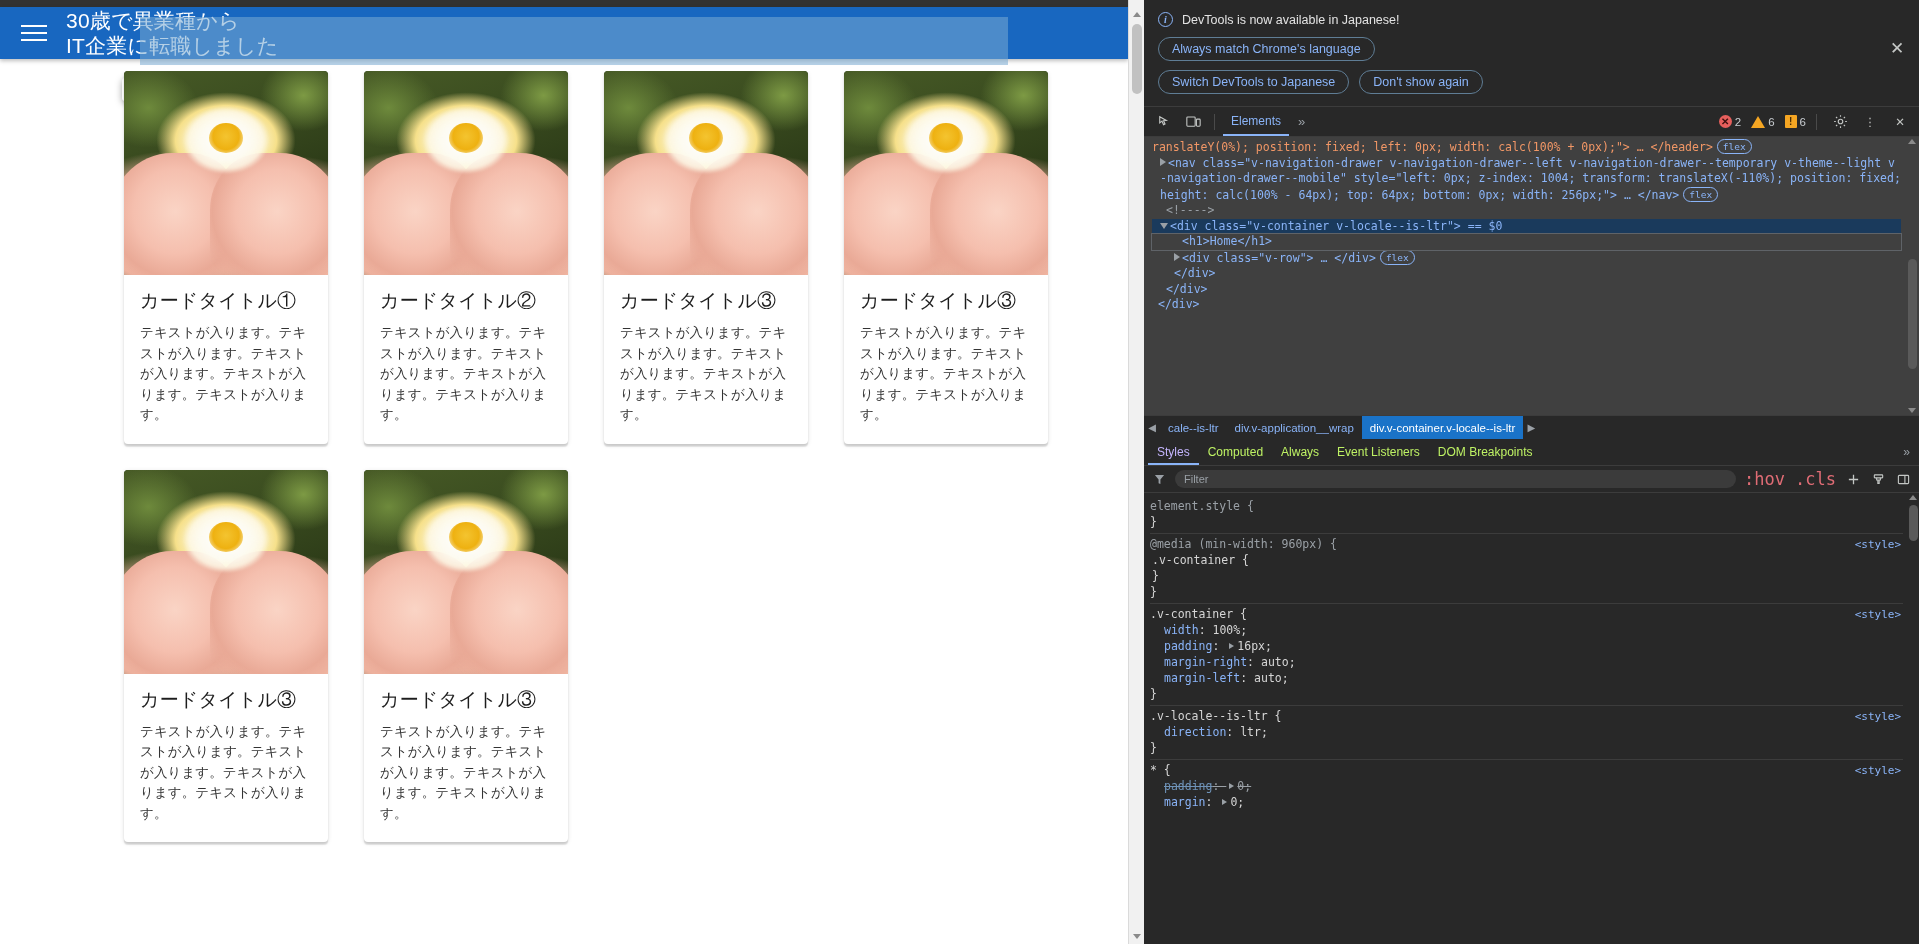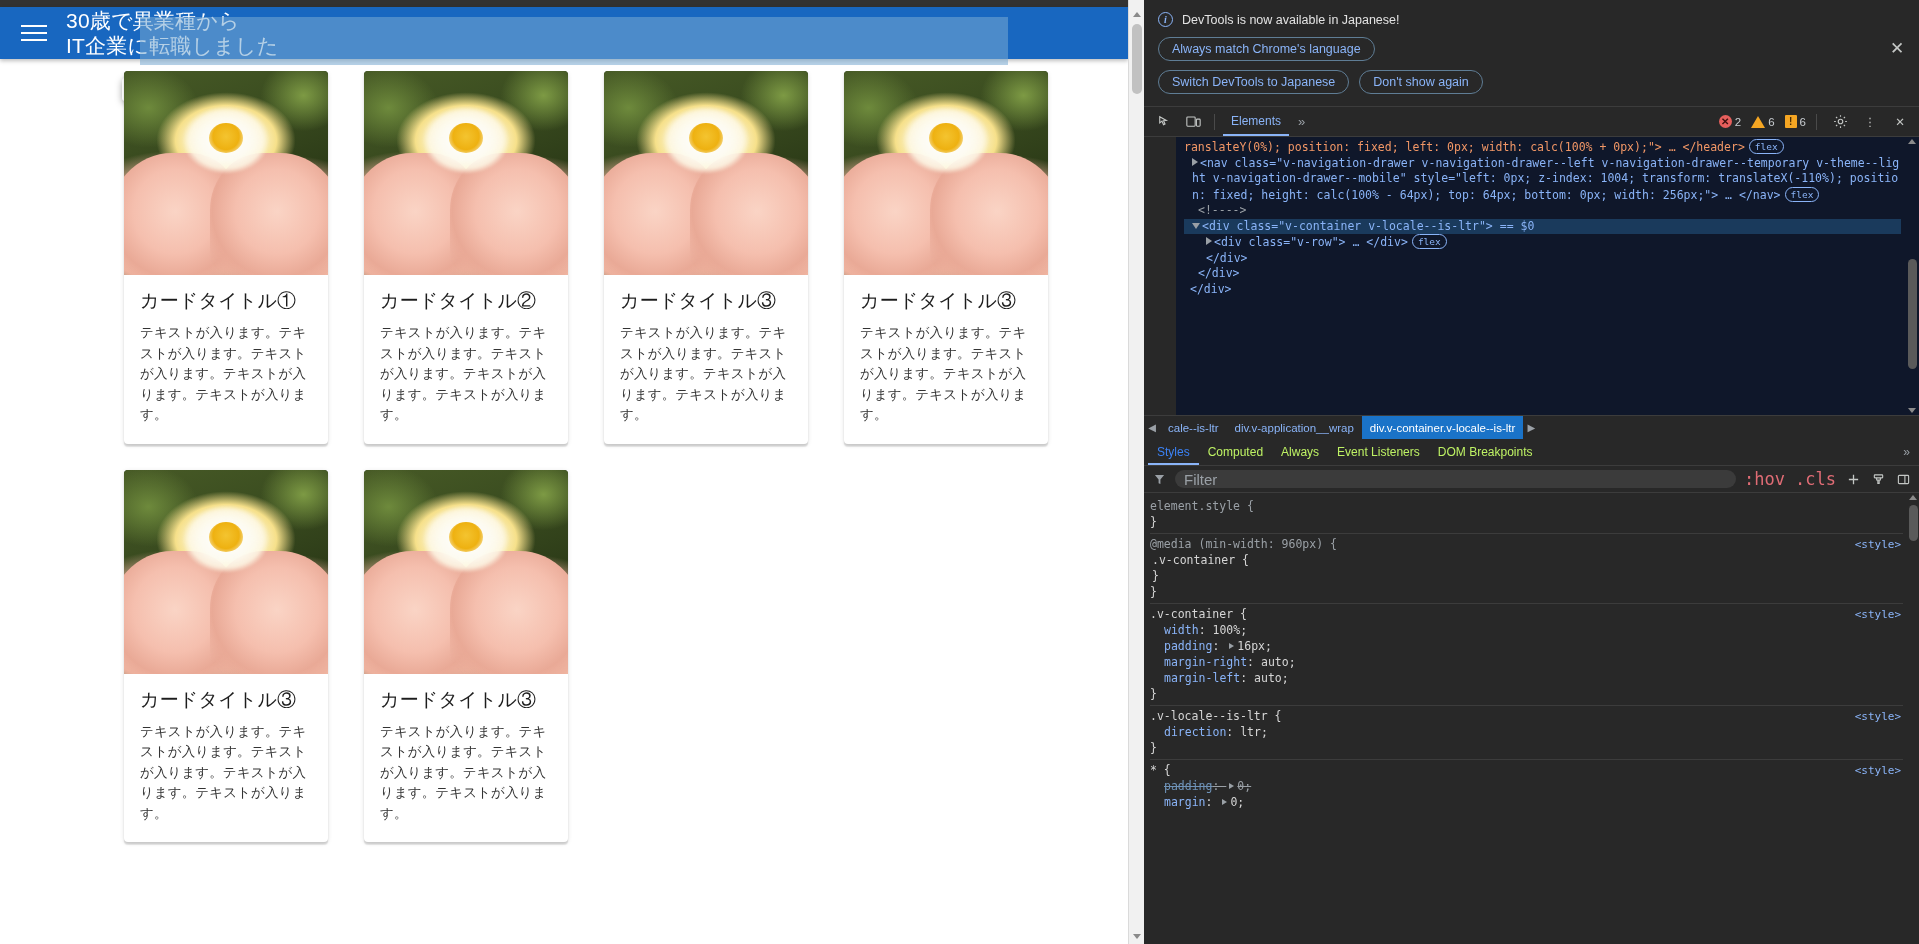--- a/index.html
+++ b/index.html
@@ -189,23 +189,23 @@
   .badge-warn {
     width:0;height:0;border-left:7px solid transparent;border-right:7px solid transparent;
     border-bottom:12px solid #f5a623; position:relative;
   }
   .badge-info {
     width:12px;height:13px;background:#f5a623;color:#4a2c00;font-size:10px;font-weight:bold;
     display:flex;align-items:center;justify-content:center;border-radius:1px;
   }
 
   .dom-tree {
-    position:relative; height:278px; overflow:hidden; background:#0f172a;
+    position:relative; height:278px; overflow:hidden; background:#404040;
     padding:2px 18px 0 8px;
-    font-family:"DejaVu Sans Mono", monospace; font-size:11.5px; line-height:15.5px;margin-left:32px;
+    font-family:"DejaVu Sans Mono", monospace; font-size:11.5px; line-height:15.5px;
   }
   .dom-line { white-space:pre-wrap; word-break:break-all; color:#cdd0d3; }
   .tkn-tag { color:#8ab4f8; }
   .tkn-val { color:#f29766; }
   .tkn-cmt { color:#9aa0a6; }
   .flex-badge {
     display:inline-block; border:1px solid #8ab4f8; border-radius:8px;
     color:#8ab4f8; font-size:9.5px; padding:0 5px; line-height:13px;
     vertical-align:1px; margin-left:4px;
   }
@@ -229,30 +229,30 @@
   }
   .bc-arrow { width:16px; text-align:center; color:#9aa0a6; cursor:pointer; flex:0 0 auto; font-size:10px; }
   .bc-item { padding:0 8px; height:24px; line-height:24px; color:#8ab4f8; white-space:nowrap; cursor:pointer; }
   .bc-item.active { background:#1a73c8; color:#fff; }
 
   .styles-tabs {
     display:flex; align-items:center; height:27px; background:#282828;
     border-bottom:1px solid #3c3c3c; font-size:12px; padding-left:4px;
   }
   .st-tab { padding:0 9px; height:26px; line-height:26px; color:#bef264; cursor:pointer; }
-  .st-tab.active { color:#3b82f6; border-bottom:2px solid #8ab4f8; }
+  .st-tab.active { color:#c4b5fd; border-bottom:2px solid #8ab4f8; }
   .st-more { margin-left:auto; padding:0 9px; color:#9aa0a6; cursor:pointer; }
 
   .filter-bar {
     display:flex; align-items:center; height:27px; gap:6px; padding:0 6px;
     background:#282828; border-bottom:1px solid #3c3c3c;
   }
   .filter-input {
     flex:1; height:18px; background:#3b3b3b; border:none; border-radius:9px;
-    color:#c4c7c5; font-size:15px; padding:0 9px; outline:none;
+    color:#c4c7c5; font-size:11px; padding:0 9px; outline:none;
     font-family:"Liberation Sans", sans-serif;
   }
   .filter-input::placeholder { color:#9aa0a6; }
   .fb-tool { font-family:"DejaVu Sans Mono", monospace; font-size:17px; color:#9aa0a6; cursor:pointer; padding:0 2px; }
   .fb-tool .p { color:#e06c75; }
   .fb-ic { width:19px;height:19px;display:flex;align-items:center;justify-content:center;color:#c4c7c5;cursor:pointer;}
 
   .styles-pane {
     position:relative; height:468px; overflow:hidden; background:#282828;
     font-family:"DejaVu Sans Mono", monospace; font-size:11.5px; line-height:16px;
@@ -456,20 +456,21 @@
         <span class="dt-ic">⋮</span>
         <span class="dt-ic">✕</span>
       </div>
     </div>
 
     <div class="dom-tree">
       <div class="dom-line"><span class="tkn-val">ranslateY(0%); position: fixed; left: 0px; width: calc(100% + 0px);"&gt; … &lt;/header&gt;</span><span class="flex-badge">flex</span></div>
       <div class="dom-line" style="padding-left:8px;"><span class="tri tri-r"></span><span class="tkn-tag">&lt;nav class="v-navigation-drawer v-navigation-drawer--left v-navigation-drawer--temporary v-theme--light v-navigation-drawer--mobile" style="left: 0px; z-index: 1004; transform: translateX(-110%); position: fixed; height: calc(100% - 64px); top: 64px; bottom: 0px; width: 256px;"&gt; … &lt;/nav&gt;</span><span class="flex-badge">flex</span></div>
       <div class="dom-line" style="padding-left:14px;"><span class="tkn-cmt">&lt;!----&gt;</span></div>
       <div class="dom-line sel-row" style="padding-left:8px;"><span class="tri tri-d"></span><span class="tkn-tag">&lt;div class="v-container v-locale--is-ltr"&gt; == $0</span></div>
+      <div class="dom-line hover-row" style="padding-left:30px;"><span class="tkn-tag">&lt;h1&gt;Home&lt;/h1&gt;</span></div>
       <div class="dom-line" style="padding-left:22px;"><span class="tri tri-r"></span><span class="tkn-tag">&lt;div class="v-row"&gt; … &lt;/div&gt;</span><span class="flex-badge">flex</span></div>
       <div class="dom-line" style="padding-left:22px;"><span class="tkn-tag">&lt;/div&gt;</span></div>
       <div class="dom-line" style="padding-left:14px;"><span class="tkn-tag">&lt;/div&gt;</span></div>
       <div class="dom-line" style="padding-left:6px;"><span class="tkn-tag">&lt;/div&gt;</span></div>
       <div class="dom-scroll">
         <div class="t"></div>
         <div class="th"></div>
         <div class="b"></div>
       </div>
     </div>

